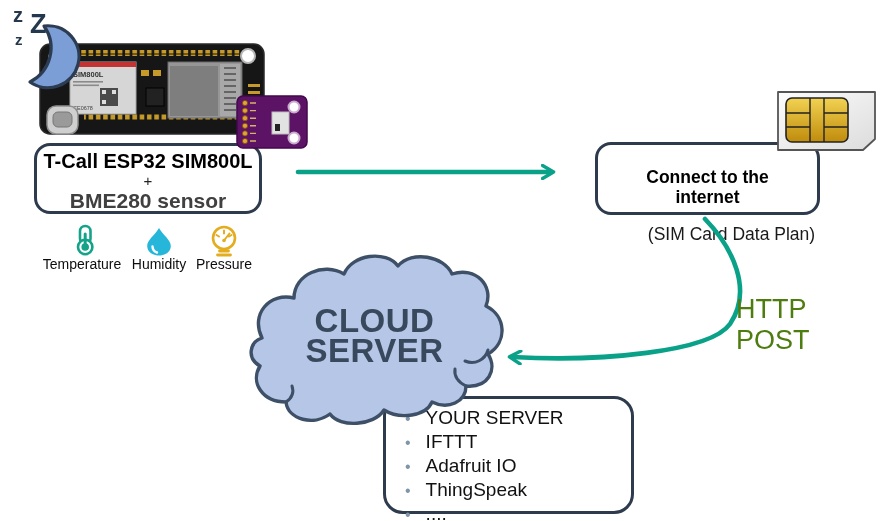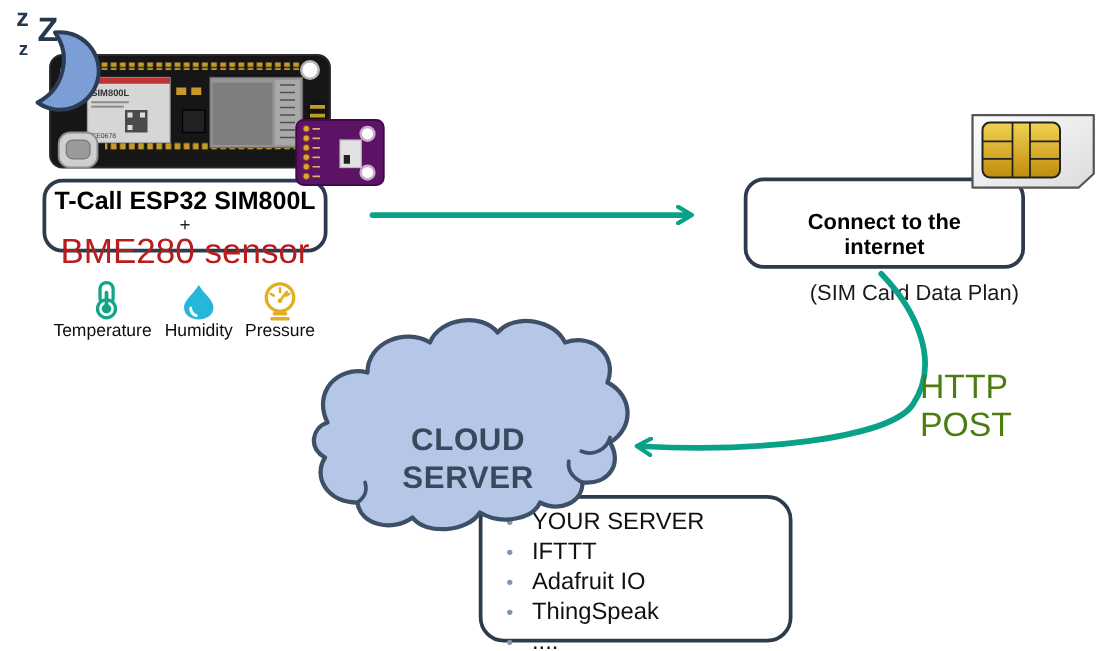--- a/index.html
+++ b/index.html
@@ -11,44 +11,44 @@
   .art{left:0;top:0;width:880px;height:521px;z-index:2;pointer-events:none;}
 
   
   .z{font-weight:800;color:#24384e;z-index:3;line-height:1;}
   .z1{left:13px;top:5px;font-size:20px;}
   .z2{left:30px;top:11px;font-size:27px;}
   .z3{left:15px;top:32px;font-size:15px;}
 
   
   .box{box-sizing:border-box;border:3.5px solid #2d3b4d;border-radius:16px;background:#fff;z-index:1;text-align:center;}
-  .device-box{left:34px;top:143px;width:228px;height:59px;padding-top:3px;}
+  .device-box{left:34px;top:143px;width:228px;height:71px;padding-top:3px;}
   .device-title{font-size:20px;font-weight:700;line-height:24px;color:#000;}
   .device-plus{font-size:15px;line-height:15px;color:#222;}
-  .device-sub{font-size:28px;font-weight:400;line-height:25px;color:#b91c1c;}
+  .device-sub{font-size:21px;font-weight:700;line-height:25px;color:#404040;}
 
   .internet-box{left:595px;top:142px;width:225px;height:73px;padding-top:6px;}
   .internet-title{font-size:17.5px;font-weight:700;line-height:20px;width:175px;margin:16px auto;color:#000;}
   .internet-sub{font-size:17.5px;font-weight:400;line-height:22px;margin-top:1px;color:#1a1a1a;padding-left:48px;}
 
   .services-box{left:383px;top:396px;width:251px;height:118px;border-radius:20px;text-align:left;}
   .services-box ul{margin:7px 0 0 0;padding:0 0 0 19px;list-style:none;}
   .services-box li{display:flex;align-items:baseline;gap:15px;font-size:19px;line-height:23px;color:#111;}
   .bullet{color:#8094aa;font-size:16px;}
 
   
   .sensor-label{top:256px;font-size:14px;color:#0d0d0d;text-align:center;z-index:3;}
   .lbl-temperature{left:36px;width:92px;}
   .lbl-humidity{left:120px;width:78px;}
   .lbl-pressure{left:192px;width:64px;}
 
   .http-label{left:736px;top:294px;font-size:27px;font-weight:400;color:#4d7c0f;z-index:3;}
 
-  .cloud-label{left:297px;top:306px;width:155px;text-align:center;font-size:25px;font-weight:700;
-    color:#39495d;line-height:30px;letter-spacing:0.5px;z-index:3;margin-top:31px;}
+  .cloud-label{left:297px;top:306px;width:155px;text-align:center;font-size:33px;font-weight:700;
+    color:#39495d;line-height:30px;letter-spacing:0.5px;z-index:3;}
 </style>
 </head>
 <body>
 
 <div id="canvas">
 
   <span class="z z1">z</span>
   <span class="z z2">Z</span>
   <span class="z z3">z</span>
 

